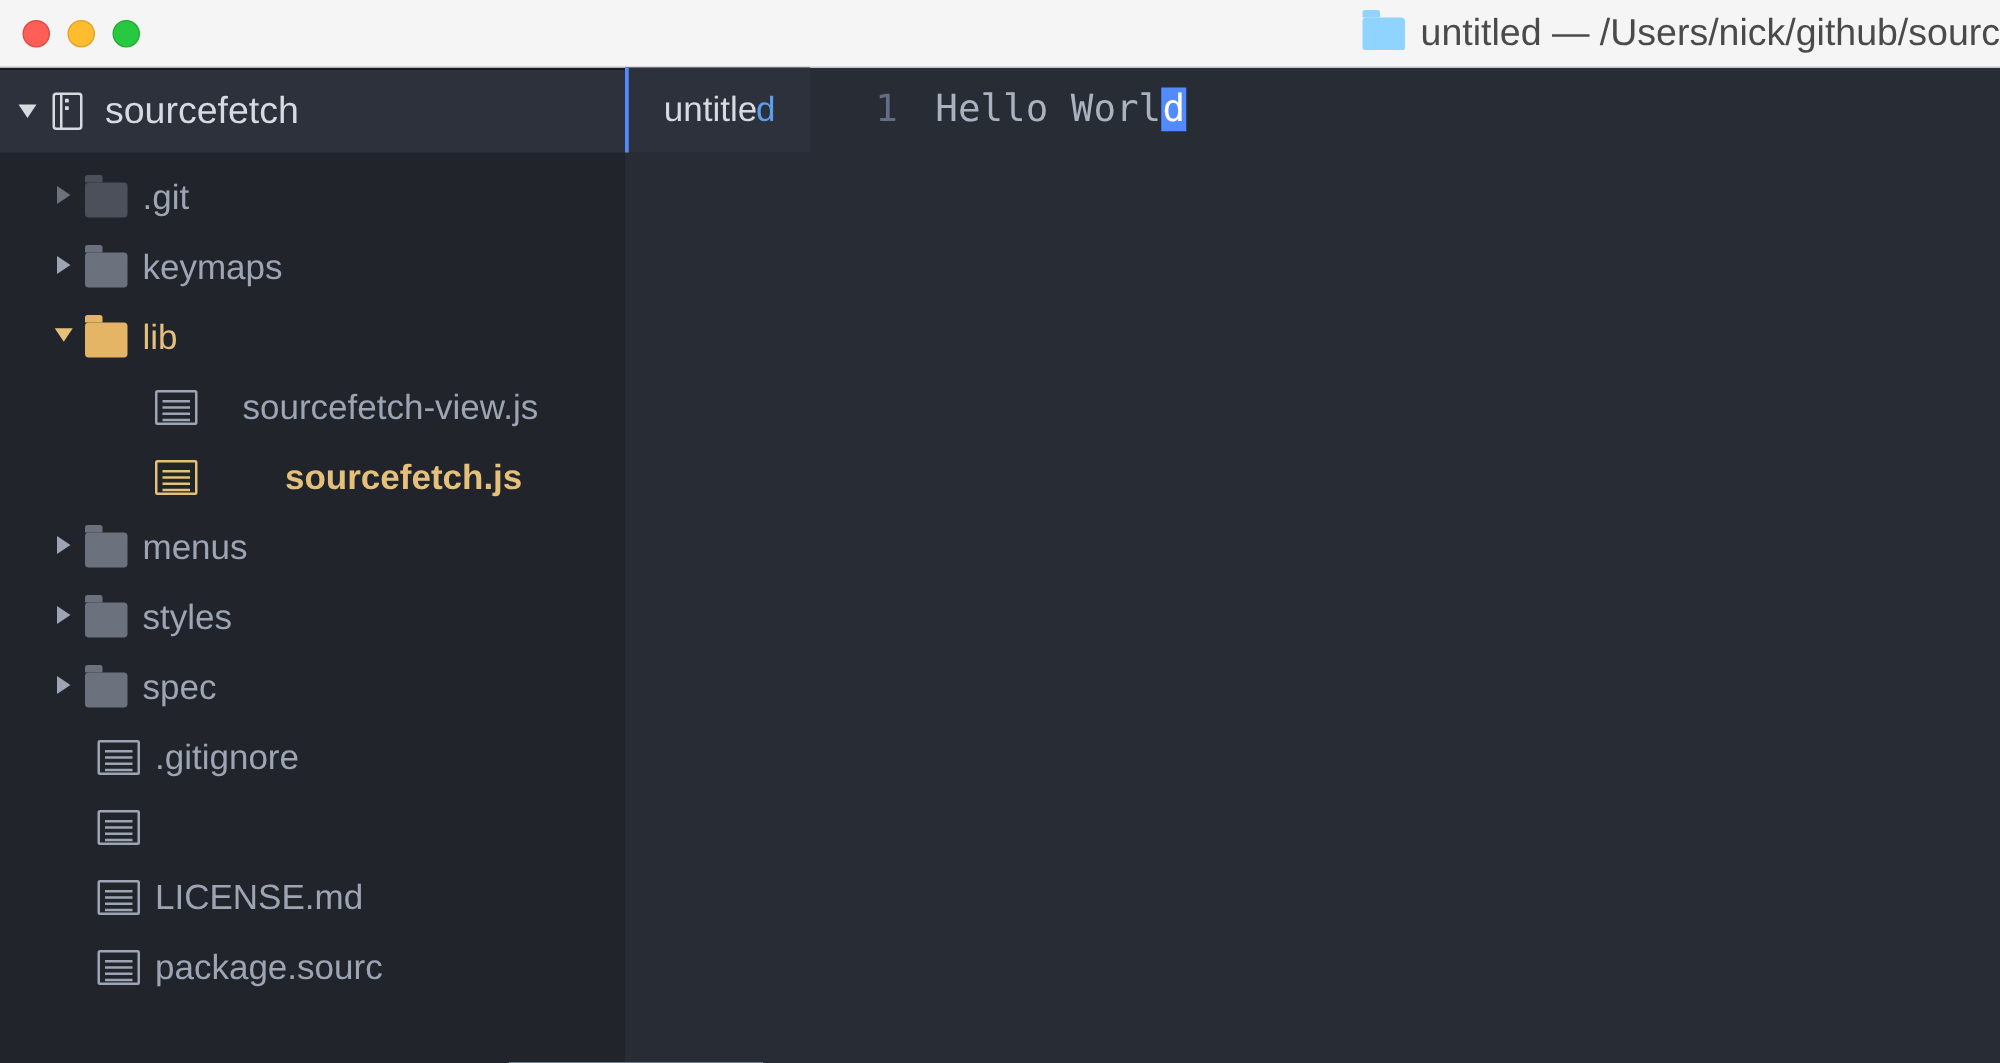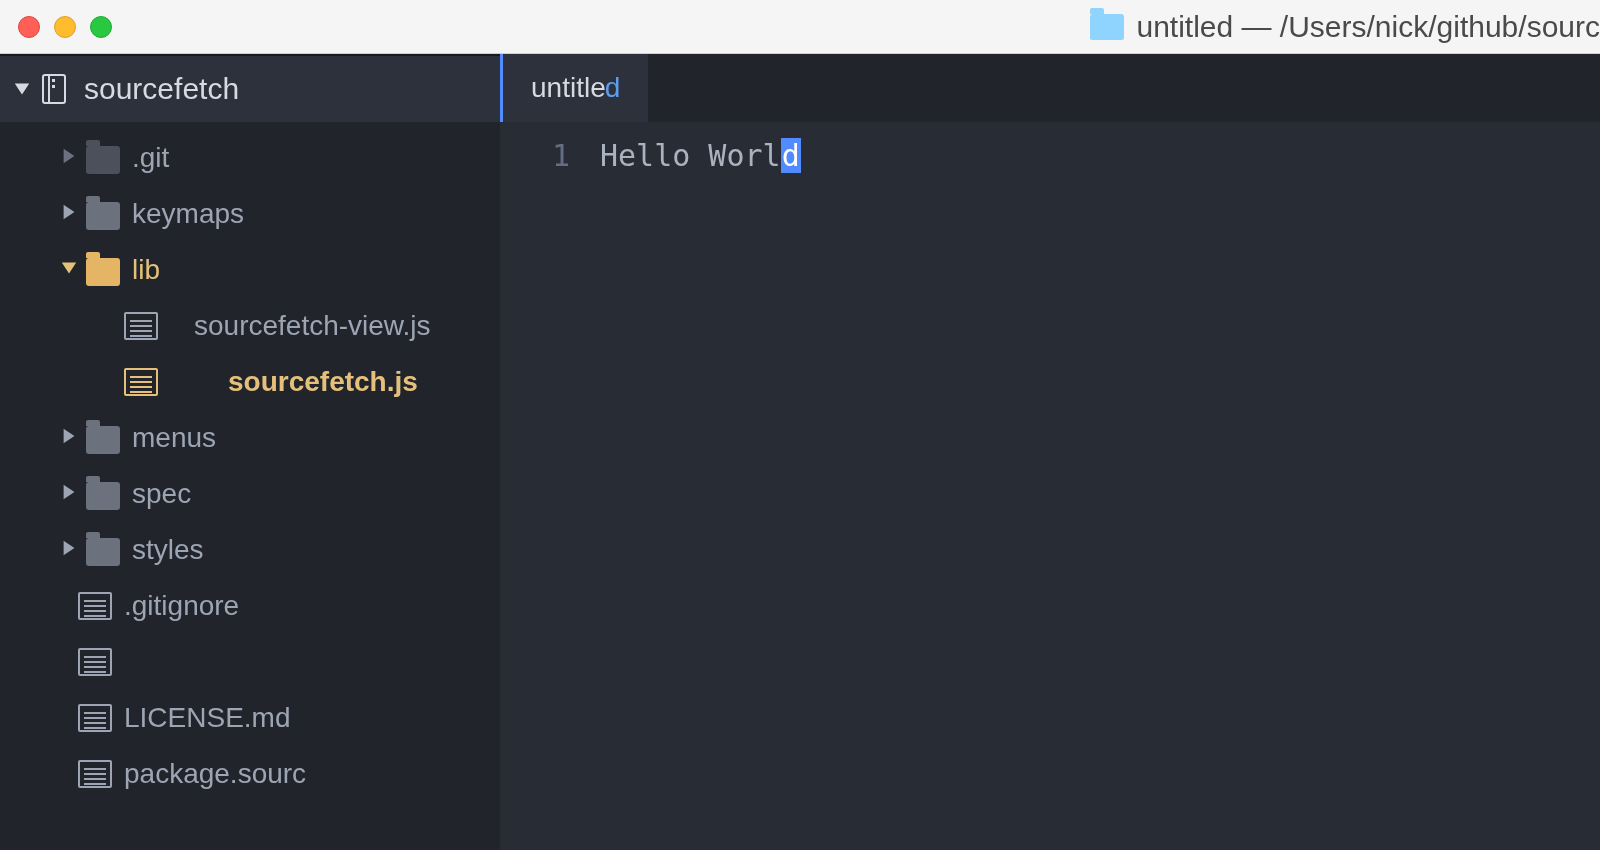--- a/index.html
+++ b/index.html
@@ -51,21 +51,21 @@
     height:68px; background:#2c313c; display:flex; align-items:center;
     padding-left:8px; color:#d7dae0; border-top:2px solid #181a1f;
   }
   .sb-header .chev { width:28px; text-align:center; color:#d7dae0; }
   .sb-header .book-icon { width:30px; height:32px; margin:0 14px 0 4px; }
   .sb-header .name { font-size:30px; }
 
   .tree { padding-top:8px; }
   .row {
     display:flex; align-items:center; height:56px;
-    padding-left: 56px; color:#9da5b4; cursor:default;
+    padding-left: 38px; color:#9da5b4; cursor:default;
   }
   .row .chev { width:26px; font-size:22px; color:#9da5b4; text-align:center; }
   .row .icon { width:34px; height:28px; margin:0 12px 0 4px; flex:0 0 auto; }
   .row .label { font-size:28px; white-space:nowrap; }
 
   .row.depth-file { padding-left: 120px; gap: 24px; }
   .row.depth-root-file { padding-left: 74px; }
 
   .row.highlight .label { color:#e5c07b; font-weight:600;margin-left:34px; }
   .row.highlight-folder .label { color:#e5c07b; }
@@ -91,21 +91,21 @@
     position:relative; background:transparent;
   }
   .file-ico::after{
     content:""; position:absolute; left:4px; right:4px; top:6px; height:2px;
     background:#9da5b4; box-shadow:0 5px 0 #9da5b4,0 10px 0 #9da5b4,0 15px 0 #9da5b4;
   }
   .file-ico.gold { border-color:#e5c07b; }
   .file-ico.gold::after{ background:#e5c07b; box-shadow:0 5px 0 #e5c07b,0 10px 0 #e5c07b,0 15px 0 #e5c07b;}
 
   
-  .editor { flex:1; display:flex; flex-direction:column; background:#282c34; }
+  .editor { flex:1; display:flex; flex-direction:row; background:#282c34; }
   .tabbar { height:68px; background:#21252b; display:flex; align-items:stretch; }
   .tab {
     display:flex; align-items:center; padding:0 28px; font-size:28px;
     color:#d7dae0; background:#2c313c; border-left:3px solid #528bff;
     position:relative;
   }
   .tab .mod-mark { color:#5c9ded; margin-left:-1px; }
   .editor-body { flex:1; display:flex; font-family: Menlo, Consolas, monospace; font-size:30px; }
   .gutter { width:100px; text-align:right; padding:16px 30px 0 0; color:#636d83; }
   .code { flex:1; padding:16px 0 0 0; color:#abb2bf; }
@@ -192,29 +192,29 @@
             </svg></span>
         <span class="icon folder grey"></span>
         <span class="label">menus</span>
       </div>
 
       <div class="row">
         <span class="chev"><svg viewBox="0 0 10 10">
               <path d="M2 1 L8 5 L2 9 Z" fill="#9da5b4"></path>
             </svg></span>
         <span class="icon folder grey"></span>
+        <span class="label">styles</span>
+      </div>
+
+      <div class="row">
+        <span class="chev"><svg viewBox="0 0 10 10">
+              <path d="M2 1 L8 5 L2 9 Z" fill="#9da5b4"></path>
+            </svg></span>
+        <span class="icon folder grey"></span>
         <span class="label">spec</span>
-      </div>
-
-      <div class="row">
-        <span class="chev"><svg viewBox="0 0 10 10">
-              <path d="M2 1 L8 5 L2 9 Z" fill="#9da5b4"></path>
-            </svg></span>
-        <span class="icon folder grey"></span>
-        <span class="label">styles</span>
       </div>
 
       <div class="row depth-root-file">
 
         <span class="icon file-ico"></span>
         <span class="label">.gitignore</span>
       </div>
       <div class="row depth-root-file">
 
         <span class="icon file-ico"></span>

